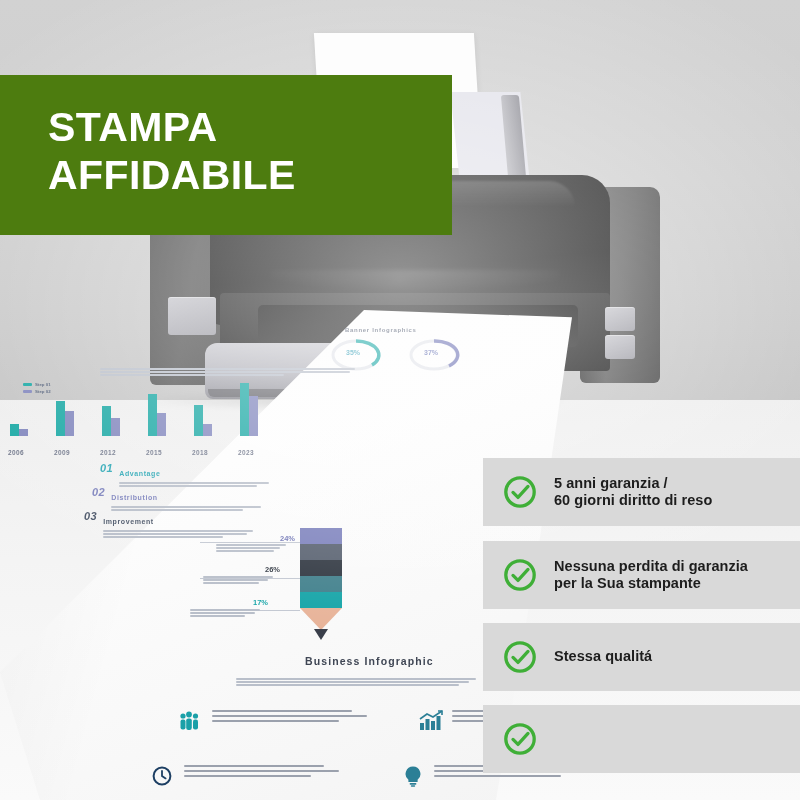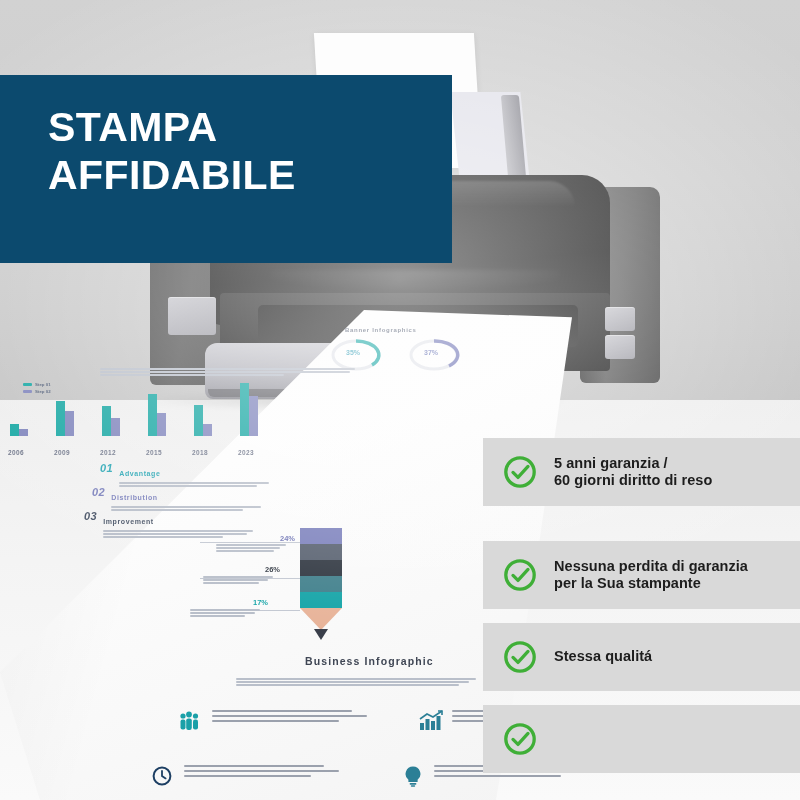--- a/index.html
+++ b/index.html
@@ -109,21 +109,21 @@
   .biz-title{position:absolute;left:305px;top:345px;font-size:10.5px;font-weight:bold;
     letter-spacing:1.1px;color:#3f4654;filter:blur(.3px);}
   .biz-para{position:absolute;left:236px;top:368px;width:240px;filter:blur(.45px);}
 
   .featrow{position:absolute;display:flex;gap:8px;align-items:flex-start;}
   .feat-ico{width:26px;height:22px;flex:0 0 26px;filter:blur(.35px);}
   .feat-tx{width:155px;filter:blur(.5px);}
   .feat-tx i{display:block;height:2.4px;background:#9ba1ad;margin-bottom:2.6px;border-radius:1px;}
 
   
-  .headline{position:absolute;left:0;top:75px;width:452px;height:188px;background:#0c4a6e;}
+  .headline{position:absolute;left:0;top:75px;width:452px;height:160px;background:#4d7c0f;}
   .headline h1{margin:0;position:absolute;left:48px;top:28px;color:#fff;
     font-size:41px;line-height:48px;font-weight:bold;letter-spacing:.4px;white-space:pre-line;}
 
   
   .badge{position:absolute;left:483px;width:317px;height:68px;background:#d9d9d9;
     display:flex;align-items:center;}
   .badge .chk{flex:0 0 auto;margin-left:20px;width:34px;height:34px;}
   .badge .bt{margin-left:17px;color:#1d1d1d;font-size:14.5px;line-height:17.5px;
     font-weight:bold;white-space:pre-line;letter-spacing:.05px;}
 </style>
@@ -368,21 +368,21 @@
 
   </div>
   <div class="sheet-shade"></div>
   <div class="bg-vignette"></div>
 
   <div class="headline">
     <h1>STAMPA
 AFFIDABILE</h1>
   </div>
 
-  <div class="badge" style="top:438px;">
+  <div class="badge" style="top:458px;">
     <span class="chk">
       <svg width="34" height="34" viewBox="0 0 34 34">
         <circle cx="17" cy="17" r="14.2" fill="none" stroke="#3faf37" stroke-width="3.3"></circle>
         <path d="M10 17.4 l5 5 l10 -11" fill="none" stroke="#3faf37" stroke-width="3.3" stroke-linecap="round" stroke-linejoin="round"></path>
       </svg>
     </span>
     <span class="bt">5 anni garanzia /
 60 giorni diritto di reso</span>
   </div>
 

